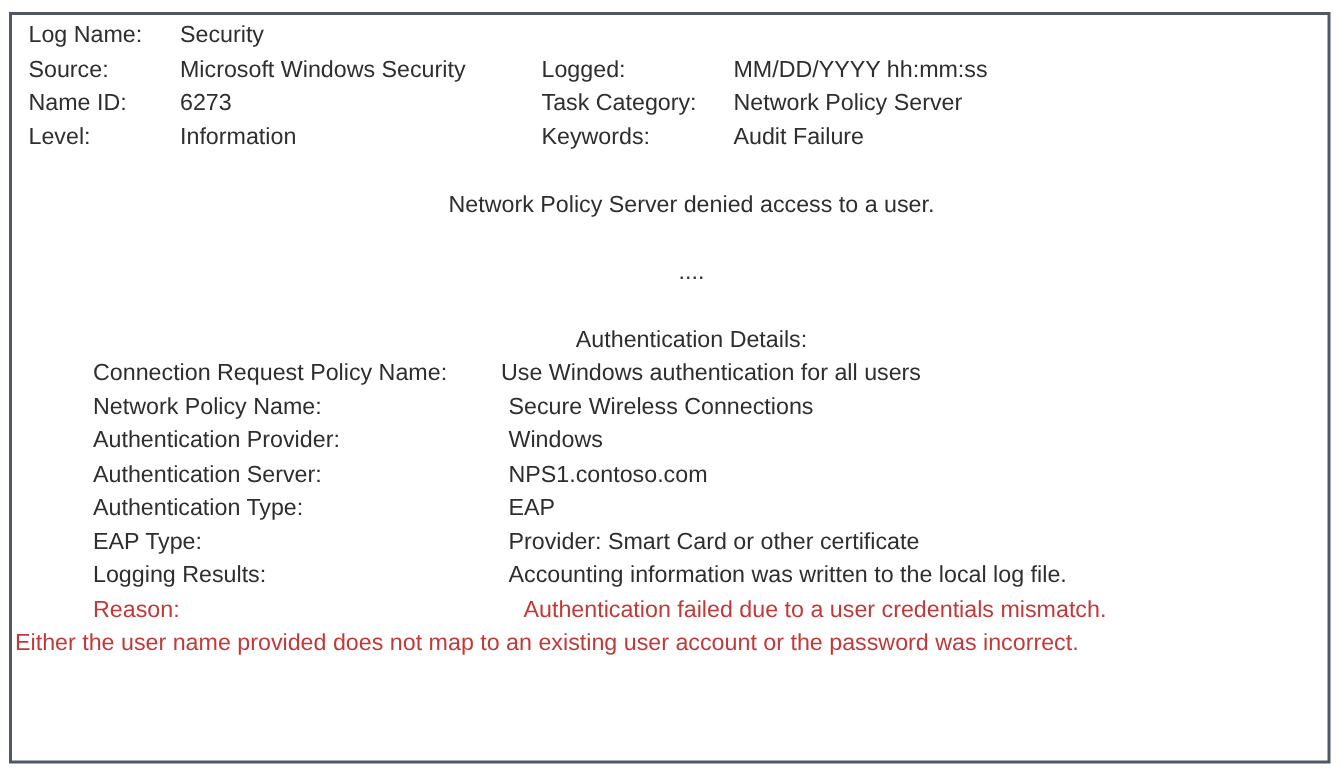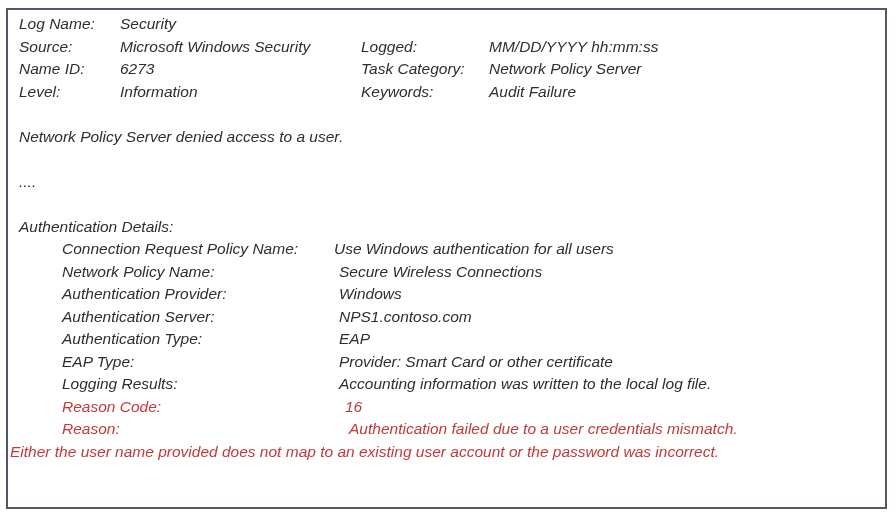--- a/index.html
+++ b/index.html
@@ -26,35 +26,34 @@
     width: 881px; height: 501px;
     border: 2px solid var(--border);
     background: var(--bg);
   }
   .content {
     position: absolute;
     inset: 0;
     padding-top: 3px;
     font-size: 15.5px;
     color: var(--text);
-    font-style: italic;
   }
   .content > div {
     height: 22.5px;
     line-height: 22.5px;
     white-space: nowrap;
   }
   
   .hrow {
     display: grid;
     grid-template-columns: 101px 241px 128px auto;
     padding-left: 11px;
   }
   
-  .line { padding-left: 11px; }
+  .line { padding-left: 29px; text-align: center; }
   
   .drow {
     display: grid;
     grid-template-columns: 277px auto;
     padding-left: 54px;
   }
   .red { color: var(--red); }
   .footer { padding-left: 2px; }
   .off-n5 { margin-left: -5px; }
   .off-5  { margin-left: 5px; }
@@ -123,24 +122,20 @@
       </div>
       <div class="drow">
         <span>EAP Type:</span>
         <span>Provider: Smart Card or other certificate</span>
       </div>
       <div class="drow">
         <span>Logging Results:</span>
         <span>Accounting information was written to the local log file.</span>
       </div>
       <div class="drow red">
-        <span>Reason Code:</span>
-        <span class="off-6">16</span>
-      </div>
-      <div class="drow red">
         <span>Reason:</span>
         <span class="off-10">Authentication failed due to a user credentials mismatch.</span>
       </div>
 
       <div class="footer red">Either the user name provided does not map to an existing user account or the password was incorrect.</div>
 
     </div>
   </div>
 </div>
 

